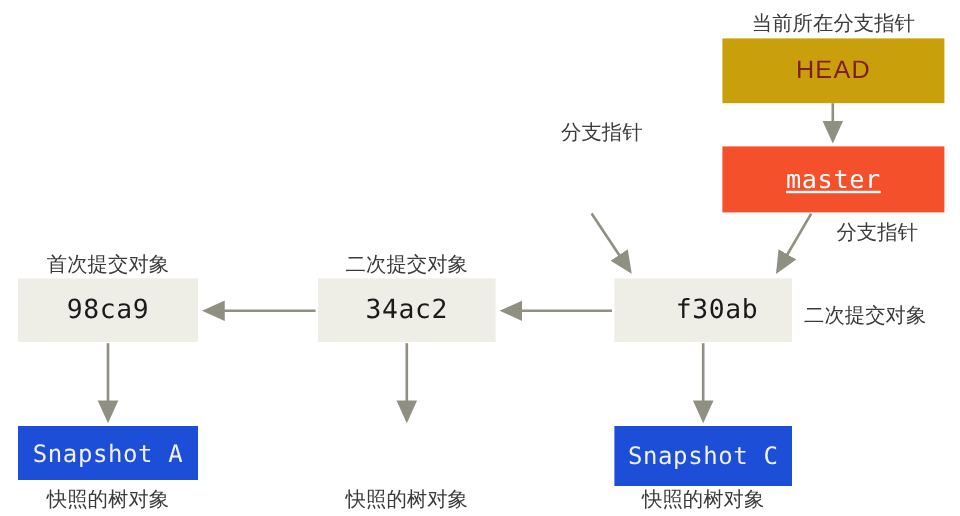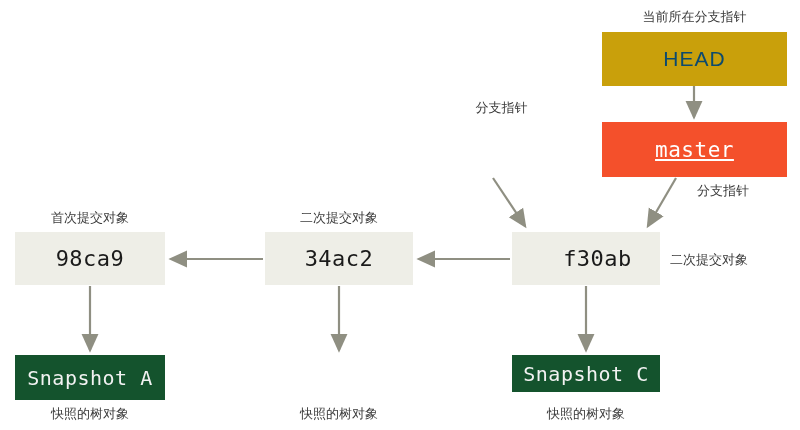--- a/index.html
+++ b/index.html
@@ -31,44 +31,44 @@
     position: absolute;
     box-sizing: border-box;
     display: flex;
     align-items: center;
     justify-content: center;
     font-family: "DejaVu Sans Mono", "Liberation Mono", monospace;
     letter-spacing: 0.5px;
   }
   .node-head {
     background: #c9a00b;
-    color: #0c4a6e;
+    color: #7f1d1d;
     font-family: "Liberation Sans", "DejaVu Sans", sans-serif;
     font-size: 21px;
     letter-spacing: 1px;
   }
   .node-branch {
     background: #f4502b;
     color: #ffffff;
     font-size: 21px;
   }
   .node-commit {
     background: #eeeee7;
     color: #1a1a1a;
     font-size: 22px;
   }
   .node-snapshot {
-    background: #14532d;
+    background: #1d4ed8;
     color: #f2f2f2;
     font-size: 20px;
   }
   .caption {
     position: absolute;
     color: #3b3b3b;
-    font-size: 13px;
+    font-size: 17px;
     font-family: "DejaVu Sans", "Liberation Sans", sans-serif;
     white-space: nowrap;
   }
   .caption.center {
     text-align: center;
   }
   .caption.left {
     text-align: left;
   }
 </style>
@@ -126,15 +126,15 @@
 
   <div class="node node-commit" style="left:15px; top:232px; width:150px; height:53px;">98ca9</div>
 
   <div class="node node-commit" style="left:265px; top:232px; width:148px; height:53px;">34ac2</div>
 
   <div class="node node-commit" style="left:512px; top:232px; width:148px; height:53px;padding-left:23px;">f30ab</div>
 
   <div class="node node-snapshot" style="left:15px; top:355px; width:150px; height:45px;">Snapshot A</div>
 
 
-  <div class="node node-snapshot" style="left:512px; top:355px; width:148px; height:37px;">Snapshot C</div>
+  <div class="node node-snapshot" style="left:512px; top:355px; width:148px; height:50px;">Snapshot C</div>
 
 </div>
 
 </body></html>

